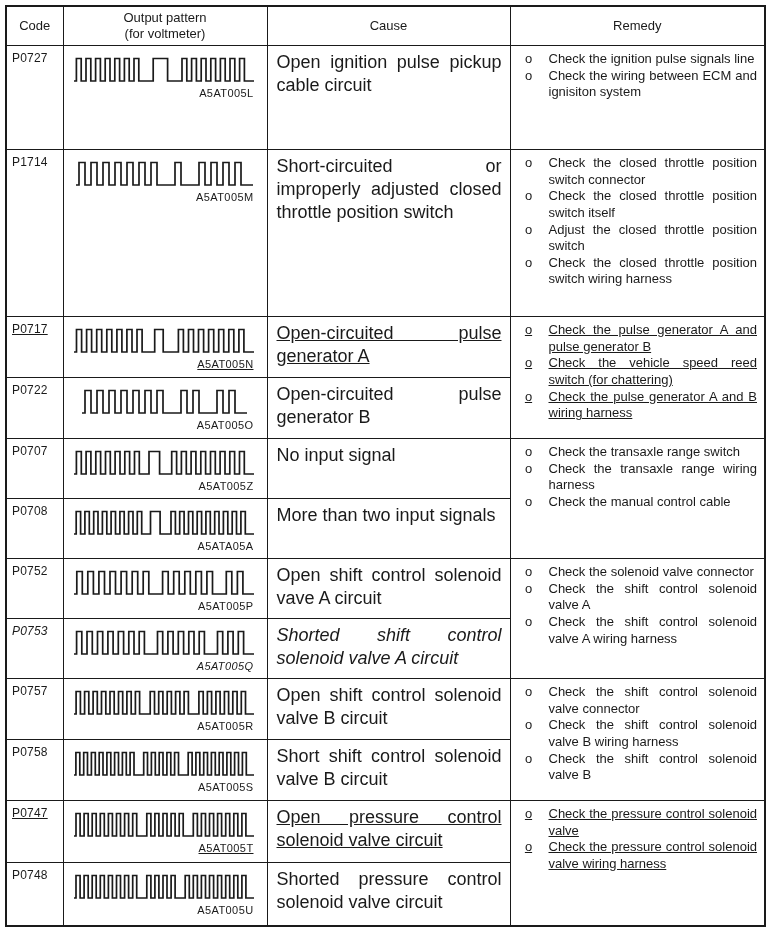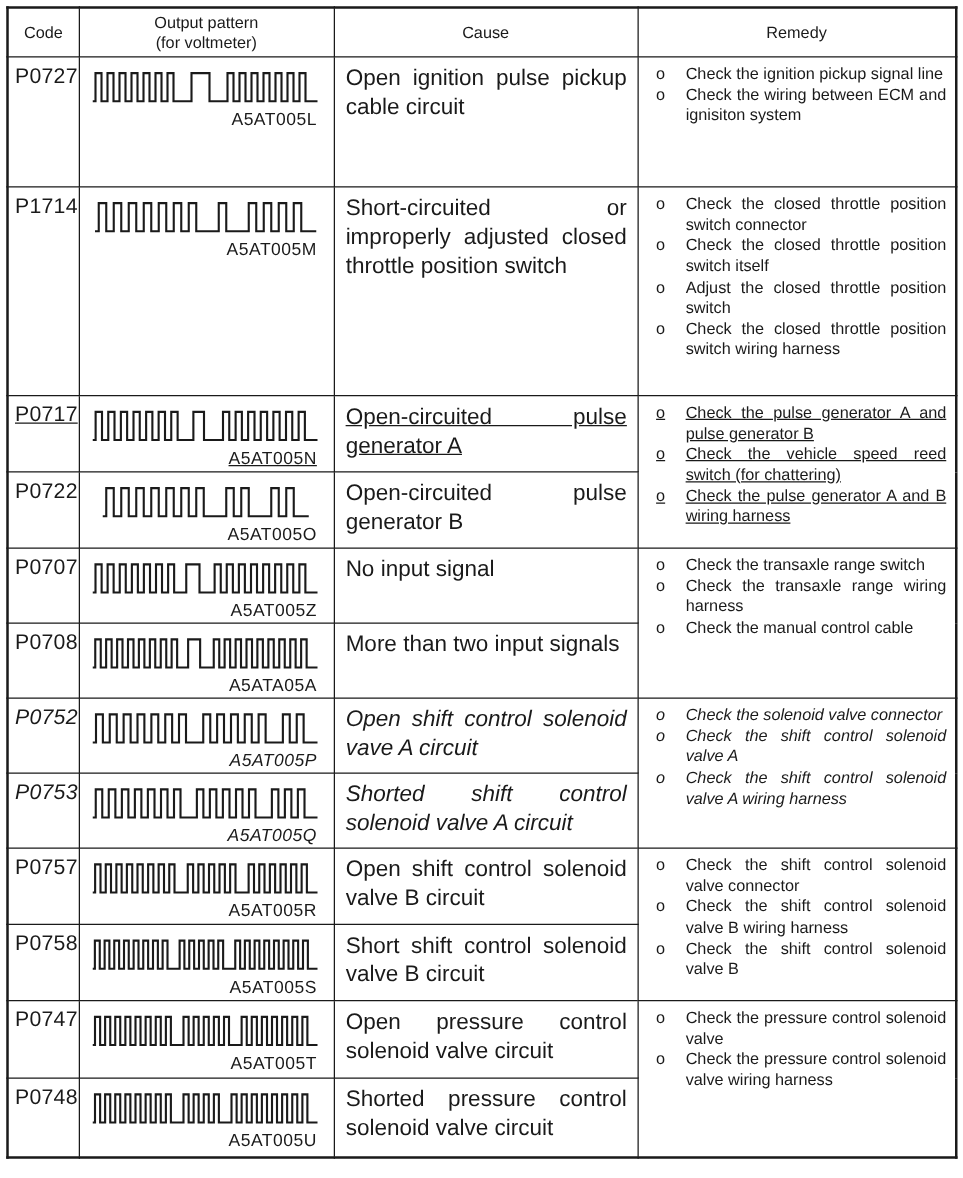--- a/index.html
+++ b/index.html
@@ -31,30 +31,30 @@
   th{
     height:38px;
     font-weight:normal;
     font-size:13px;
     line-height:1.25;
     vertical-align:middle;
     text-align:center;
     white-space:pre-line;
   }
   td.code-cell{
-    font-size:17px;
+    font-size:12px;
     padding:5px 2px 0 5px;
     letter-spacing:.2px;
   }
   td.pattern-cell{
     padding:9px 0 0 0;
   }
   td.pattern-cell svg{display:block;margin:0 auto;}
   .wave-label{
-    font-size:14px;
+    font-size:11px;
     letter-spacing:.4px;
     text-align:right;
     margin:2px 13px 0 0;
   }
   td.cause-cell{
     font-size:18px;
     line-height:1.28;
     padding:5px 8px 4px 9px;
     text-align:justify;
   }
@@ -102,21 +102,21 @@
         <td class="pattern-cell">
           <svg width="183" height="30">
             <path d="M0 26 L0.0 26 L2.4 26 L2.4 3.5 L7.2 3.5 L7.2 26 L12.0 26 L12.0 3.5 L16.8 3.5 L16.8 26 L21.6 26 L21.6 3.5 L26.4 3.5 L26.4 26 L31.2 26 L31.2 3.5 L36.0 3.5 L36.0 26 L40.8 26 L40.8 3.5 L45.6 3.5 L45.6 26 L50.4 26 L50.4 3.5 L55.2 3.5 L55.2 26 L60.0 26 L60.0 3.5 L64.8 3.5 L64.8 26 L79.2 26 L79.2 3.5 L93.6 3.5 L93.6 26 L108.0 26 L108.0 3.5 L112.8 3.5 L112.8 26 L117.6 26 L117.6 3.5 L122.4 3.5 L122.4 26 L127.2 26 L127.2 3.5 L132.0 3.5 L132.0 26 L136.8 26 L136.8 3.5 L141.6 3.5 L141.6 26 L146.4 26 L146.4 3.5 L151.2 3.5 L151.2 26 L156.0 26 L156.0 3.5 L160.8 3.5 L160.8 26 L165.6 26 L165.6 3.5 L170.4 3.5 L170.4 26 L180.0 26" fill="none" stroke="#1a1a1a" stroke-width="1.7"></path>
           </svg>
           <div class="wave-label">A5AT005L</div>
         </td>
         <td class="cause-cell">Open ignition pulse pickup cable circuit</td>
         <td class="remedy-cell" rowspan="1">
           <div class="remedy-item">
             <span class="bullet">o</span>
-            <span class="remedy-text">Check the ignition pickup signal line</span>
+            <span class="remedy-text">Check the ignition pulse signals line</span>
           </div>
           <div class="remedy-item">
             <span class="bullet">o</span>
             <span class="remedy-text">Check the wiring between ECM and ignisiton system</span>
           </div>
         </td>
       </tr>
       <tr style="height: 167px; margin-left: 22px;">
         <td class="code-cell">P1714</td>
         <td class="pattern-cell">
@@ -206,21 +206,21 @@
       <tr style="height: 60px;">
         <td class="code-cell">P0708</td>
         <td class="pattern-cell">
           <svg width="182" height="30">
             <path d="M0 26 L0.0 26 L2.2 26 L2.2 3.5 L6.6 3.5 L6.6 26 L10.9 26 L10.9 3.5 L15.3 3.5 L15.3 26 L19.7 26 L19.7 3.5 L24.0 3.5 L24.0 26 L28.4 26 L28.4 3.5 L32.8 3.5 L32.8 26 L37.1 26 L37.1 3.5 L41.5 3.5 L41.5 26 L45.9 26 L45.9 3.5 L50.2 3.5 L50.2 26 L54.6 26 L54.6 3.5 L59.0 3.5 L59.0 26 L63.3 26 L63.3 3.5 L67.7 3.5 L67.7 26 L76.5 26 L76.5 3.5 L86.1 3.5 L86.1 26 L97.0 26 L97.0 3.5 L101.4 3.5 L101.4 26 L105.7 26 L105.7 3.5 L110.1 3.5 L110.1 26 L114.5 26 L114.5 3.5 L118.8 3.5 L118.8 26 L123.2 26 L123.2 3.5 L127.6 3.5 L127.6 26 L131.9 26 L131.9 3.5 L136.3 3.5 L136.3 26 L140.7 26 L140.7 3.5 L145.0 3.5 L145.0 26 L149.4 26 L149.4 3.5 L153.8 3.5 L153.8 26 L158.2 26 L158.2 3.5 L162.5 3.5 L162.5 26 L166.9 26 L166.9 3.5 L171.3 3.5 L171.3 26 L180.0 26" fill="none" stroke="#1a1a1a" stroke-width="1.7"></path>
           </svg>
           <div class="wave-label">A5ATA05A</div>
         </td>
         <td class="cause-cell">More than two input signals</td>
       </tr>
-      <tr style="height: 60px; font-style: italic;">
+      <tr style="height: 60px;">
         <td class="code-cell">P0752</td>
         <td class="pattern-cell">
           <svg width="182" height="30">
             <path d="M0 26 L0.0 26 L2.8 26 L2.8 3.5 L8.3 3.5 L8.3 26 L13.8 26 L13.8 3.5 L19.4 3.5 L19.4 26 L24.9 26 L24.9 3.5 L30.5 3.5 L30.5 26 L36.0 26 L36.0 3.5 L41.5 3.5 L41.5 26 L47.1 26 L47.1 3.5 L52.6 3.5 L52.6 26 L58.2 26 L58.2 3.5 L63.7 3.5 L63.7 26 L69.2 26 L69.2 3.5 L74.8 3.5 L74.8 26 L88.6 26 L88.6 3.5 L94.2 3.5 L94.2 26 L99.7 26 L99.7 3.5 L105.2 3.5 L105.2 26 L110.8 26 L110.8 3.5 L116.3 3.5 L116.3 26 L121.8 26 L121.8 3.5 L127.4 3.5 L127.4 26 L132.9 26 L132.9 3.5 L138.5 3.5 L138.5 26 L152.3 26 L152.3 3.5 L157.8 3.5 L157.8 26 L163.4 26 L163.4 3.5 L168.9 3.5 L168.9 26 L180.0 26" fill="none" stroke="#1a1a1a" stroke-width="1.7"></path>
           </svg>
           <div class="wave-label">A5AT005P</div>
         </td>
         <td class="cause-cell">Open shift control solenoid vave A circuit</td>
         <td class="remedy-cell" rowspan="2">
           <div class="remedy-item">
@@ -274,21 +274,21 @@
       <tr style="height: 61px; margin-top: 34px;">
         <td class="code-cell">P0758</td>
         <td class="pattern-cell">
           <svg width="183" height="30">
             <path d="M0 26 L0.0 26 L1.9 26 L1.9 3.5 L5.8 3.5 L5.8 26 L9.7 26 L9.7 3.5 L13.5 3.5 L13.5 26 L17.4 26 L17.4 3.5 L21.3 3.5 L21.3 26 L25.2 26 L25.2 3.5 L29.0 3.5 L29.0 26 L32.9 26 L32.9 3.5 L36.8 3.5 L36.8 26 L40.6 26 L40.6 3.5 L44.5 3.5 L44.5 26 L48.4 26 L48.4 3.5 L52.3 3.5 L52.3 26 L56.1 26 L56.1 3.5 L60.0 3.5 L60.0 26 L69.7 26 L69.7 3.5 L73.5 3.5 L73.5 26 L77.4 26 L77.4 3.5 L81.3 3.5 L81.3 26 L85.2 26 L85.2 3.5 L89.0 3.5 L89.0 26 L92.9 26 L92.9 3.5 L96.8 3.5 L96.8 26 L100.6 26 L100.6 3.5 L104.5 3.5 L104.5 26 L114.2 26 L114.2 3.5 L118.1 3.5 L118.1 26 L121.9 26 L121.9 3.5 L125.8 3.5 L125.8 26 L129.7 26 L129.7 3.5 L133.5 3.5 L133.5 26 L137.4 26 L137.4 3.5 L141.3 3.5 L141.3 26 L145.2 26 L145.2 3.5 L149.0 3.5 L149.0 26 L152.9 26 L152.9 3.5 L156.8 3.5 L156.8 26 L160.6 26 L160.6 3.5 L164.5 3.5 L164.5 26 L168.4 26 L168.4 3.5 L172.3 3.5 L172.3 26 L180.0 26" fill="none" stroke="#1a1a1a" stroke-width="1.7"></path>
           </svg>
           <div class="wave-label">A5AT005S</div>
         </td>
         <td class="cause-cell">Short shift control solenoid valve B circuit</td>
       </tr>
-      <tr style="height: 62px;">
+      <tr style="height: 62px; text-decoration: underline;">
         <td class="code-cell">P0747</td>
         <td class="pattern-cell">
           <svg width="182" height="30">
             <path d="M0 26 L0.0 26 L2.0 26 L2.0 3.5 L6.1 3.5 L6.1 26 L10.1 26 L10.1 3.5 L14.2 3.5 L14.2 26 L18.2 26 L18.2 3.5 L22.2 3.5 L22.2 26 L26.3 26 L26.3 3.5 L30.3 3.5 L30.3 26 L34.4 26 L34.4 3.5 L38.4 3.5 L38.4 26 L42.5 26 L42.5 3.5 L46.5 3.5 L46.5 26 L50.6 26 L50.6 3.5 L54.6 3.5 L54.6 26 L58.7 26 L58.7 3.5 L62.7 3.5 L62.7 26 L72.8 26 L72.8 3.5 L76.9 3.5 L76.9 26 L80.9 26 L80.9 3.5 L84.9 3.5 L84.9 26 L89.0 26 L89.0 3.5 L93.0 3.5 L93.0 26 L97.1 26 L97.1 3.5 L101.1 3.5 L101.1 26 L105.2 26 L105.2 3.5 L109.2 3.5 L109.2 26 L119.3 26 L119.3 3.5 L123.4 3.5 L123.4 26 L127.4 26 L127.4 3.5 L131.5 3.5 L131.5 26 L135.5 26 L135.5 3.5 L139.6 3.5 L139.6 26 L143.6 26 L143.6 3.5 L147.6 3.5 L147.6 26 L151.7 26 L151.7 3.5 L155.7 3.5 L155.7 26 L159.8 26 L159.8 3.5 L163.8 3.5 L163.8 26 L167.9 26 L167.9 3.5 L171.9 3.5 L171.9 26 L180.0 26" fill="none" stroke="#1a1a1a" stroke-width="1.7"></path>
           </svg>
           <div class="wave-label">A5AT005T</div>
         </td>
         <td class="cause-cell">Open pressure control solenoid valve circuit</td>
         <td class="remedy-cell" rowspan="2">
           <div class="remedy-item">

